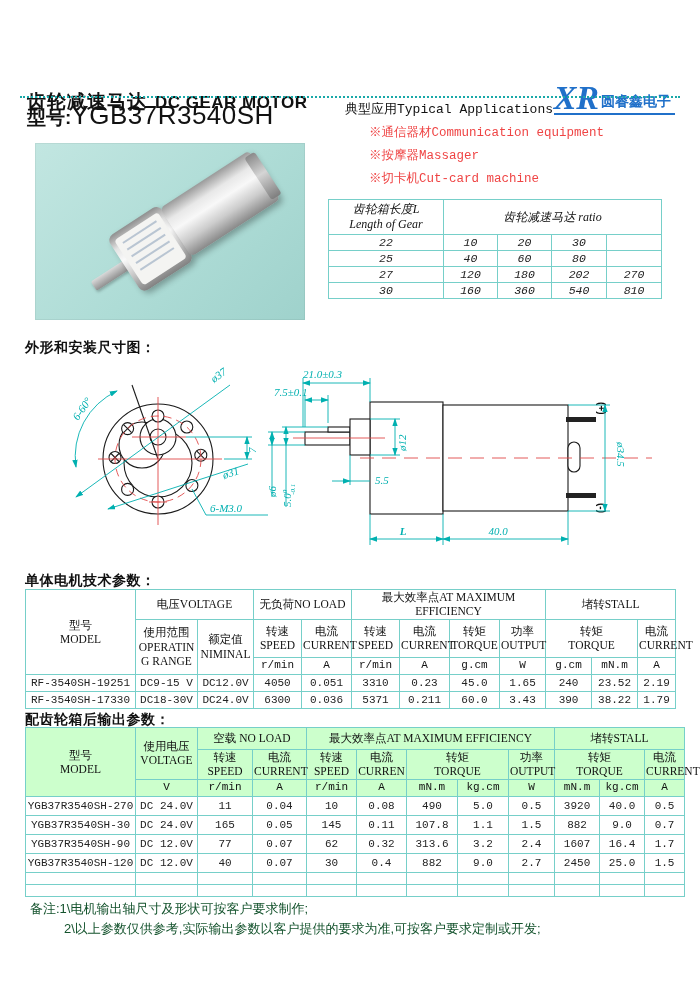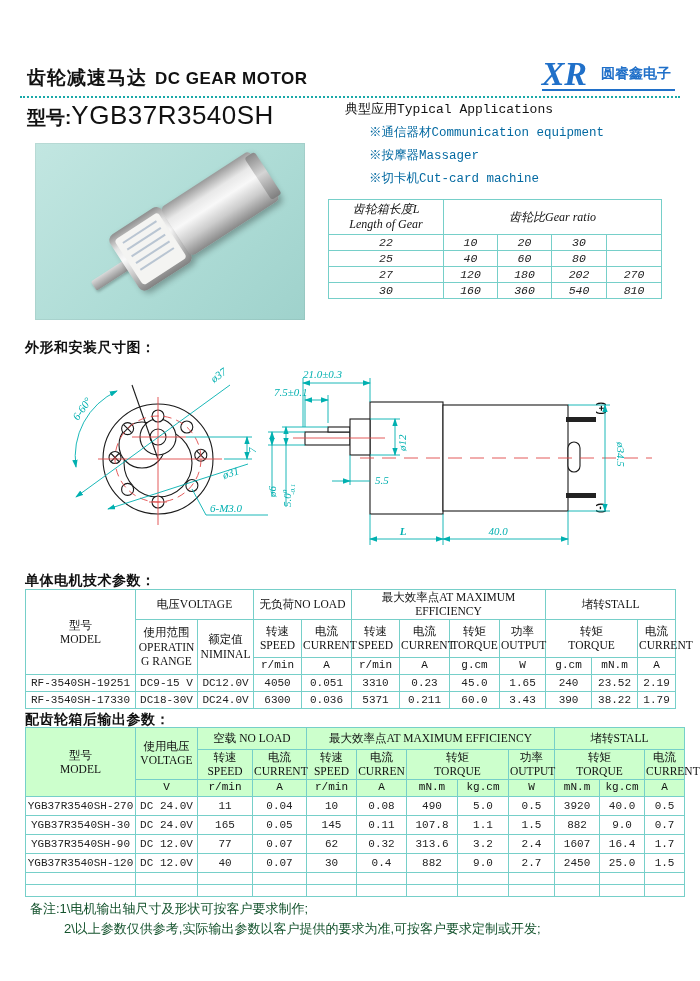--- a/index.html
+++ b/index.html
@@ -5,22 +5,22 @@
   html,body{margin:0;padding:0;background:#e8e8e8;}
   .page{position:relative;width:700px;height:981px;background:#ffffff;margin:0 auto;
         font-family:"Liberation Sans",sans-serif;color:#111;overflow:hidden;}
 
   
   .title-row{position:absolute;left:27px;top:60px;width:648px;display:flex;
              justify-content:space-between;align-items:flex-end;}
   .main-title{display:flex;align-items:baseline;gap:8px;}
   .main-title .cn{font-size:19px;font-weight:700;letter-spacing:1px;}
   .main-title .en{font-size:17px;font-weight:700;letter-spacing:.5px;}
-  .logo{display:flex;align-items:center;gap:12px;border-bottom:2px solid #2070c9;
-        padding-bottom:2px;padding-right:4px;}
+  .logo{display:flex;align-items:flex-end;gap:0;border-bottom:2px solid #2070c9;
+        padding-bottom:2px;padding-right:4px;margin-top:24px;}
   .logo .xr{font-family:"Liberation Serif",serif;font-style:italic;font-weight:700;
             font-size:34px;color:#2070c9;line-height:.8;}
   .logo .motor{font-family:"Liberation Serif",serif;font-style:italic;font-weight:700;
                font-size:19px;color:#2070c9;}
   .logo .company{font-size:14px;font-weight:700;color:#2070c9;margin-left:2px;}
   .dotted{position:absolute;left:20px;top:96px;width:660px;height:0;
           border-top:2px dotted #18a8a8;}
   .model-row{position:absolute;left:27px;top:100px;display:flex;align-items:baseline;}
   .model-row .lbl{font-size:19px;font-weight:700;}
   .model-row .val{font-size:26px;font-weight:400;letter-spacing:.5px;}
@@ -41,21 +41,21 @@
   .motor .band i{display:block;height:2px;margin:6px 6px 0 6px;background:#9fb0c4;opacity:.7;}
   .motor .body{position:absolute;left:98px;top:6px;width:106px;height:58px;border-radius:5px;
         background:linear-gradient(180deg,#9a9a9a 0%,#e8e8e8 25%,#f8f8f8 45%,#cccccc 72%,#888888 100%);
         box-shadow:2px 4px 6px rgba(0,0,0,.3);}
   .motor .cap{position:absolute;left:196px;top:10px;width:12px;height:50px;border-radius:3px;
         background:linear-gradient(180deg,#8a8a8a,#d5d5d5 45%,#7e7e7e);}
 
   
   .apps{position:absolute;left:345px;top:100px;font-family:"Liberation Mono",monospace;}
   .apps .t{font-size:13px;color:#111;}
-  .apps .item{font-size:12.5px;color:#0369a1;margin-top:6px;padding-left:24px;}
+  .apps .item{font-size:12.5px;color:#ef4444;margin-top:6px;padding-left:24px;}
 
   
   table{border-collapse:collapse;table-layout:fixed;}
   th,td{border:1px solid #76cfc9;text-align:center;vertical-align:middle;padding:0 1px;}
   th{white-space:pre-line;font-weight:400;font-family:"Liberation Serif",serif;
      font-size:11.5px;line-height:1.25;}
   td{font-family:"Liberation Mono",monospace;font-size:11px;color:#222;}
 
   .gear-table{position:absolute;left:328px;top:199px;width:333px;font-style:italic;}
   .gear-table th{height:34px;font-size:12px;}
@@ -139,21 +139,21 @@
         <col style="width:115px">
         <col style="width:54px">
         <col style="width:54px">
         <col style="width:55px">
         <col style="width:55px">
       </colgroup>
     <thead>
       <tr>
         <th>齿轮箱长度L
 Length of Gear</th>
-        <th colspan="4">齿轮比Gear ratio</th>
+        <th colspan="4">齿轮减速马达 ratio</th>
       </tr>
     </thead>
     <tbody>
         <tr>
           <td>22</td>
           <td>10</td>
           <td>20</td>
           <td>30</td>
           <td></td>
         </tr>

